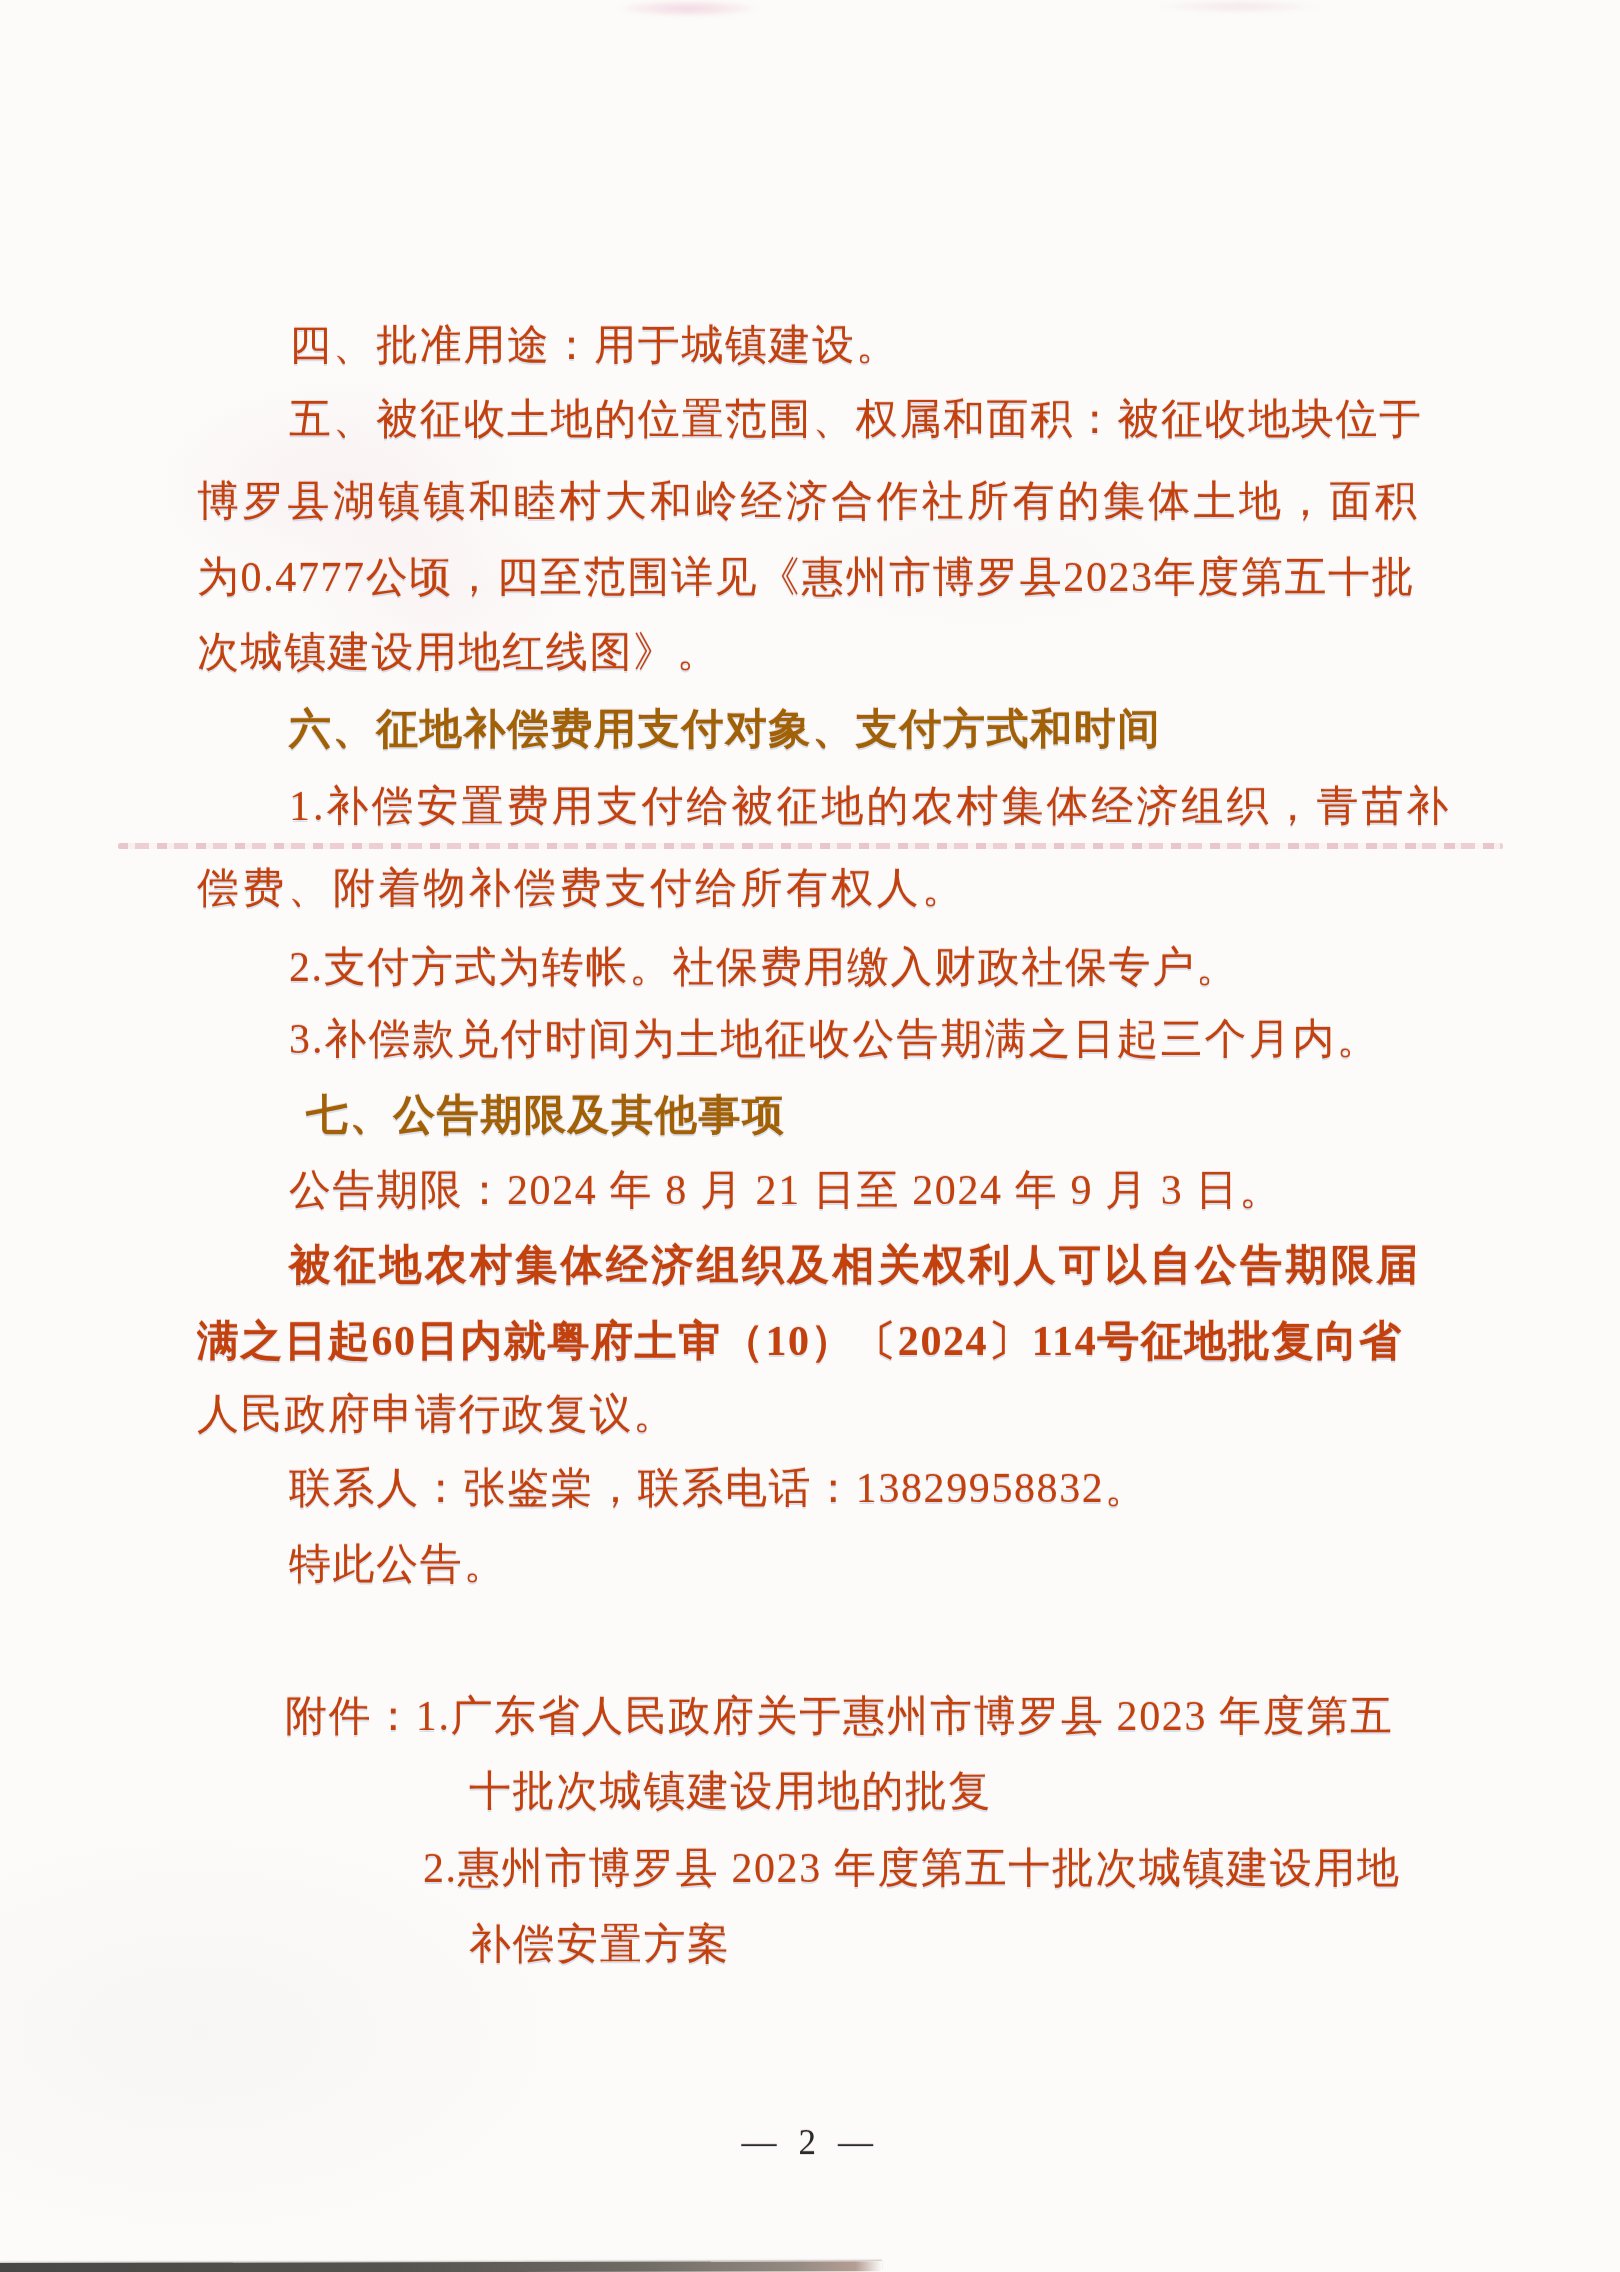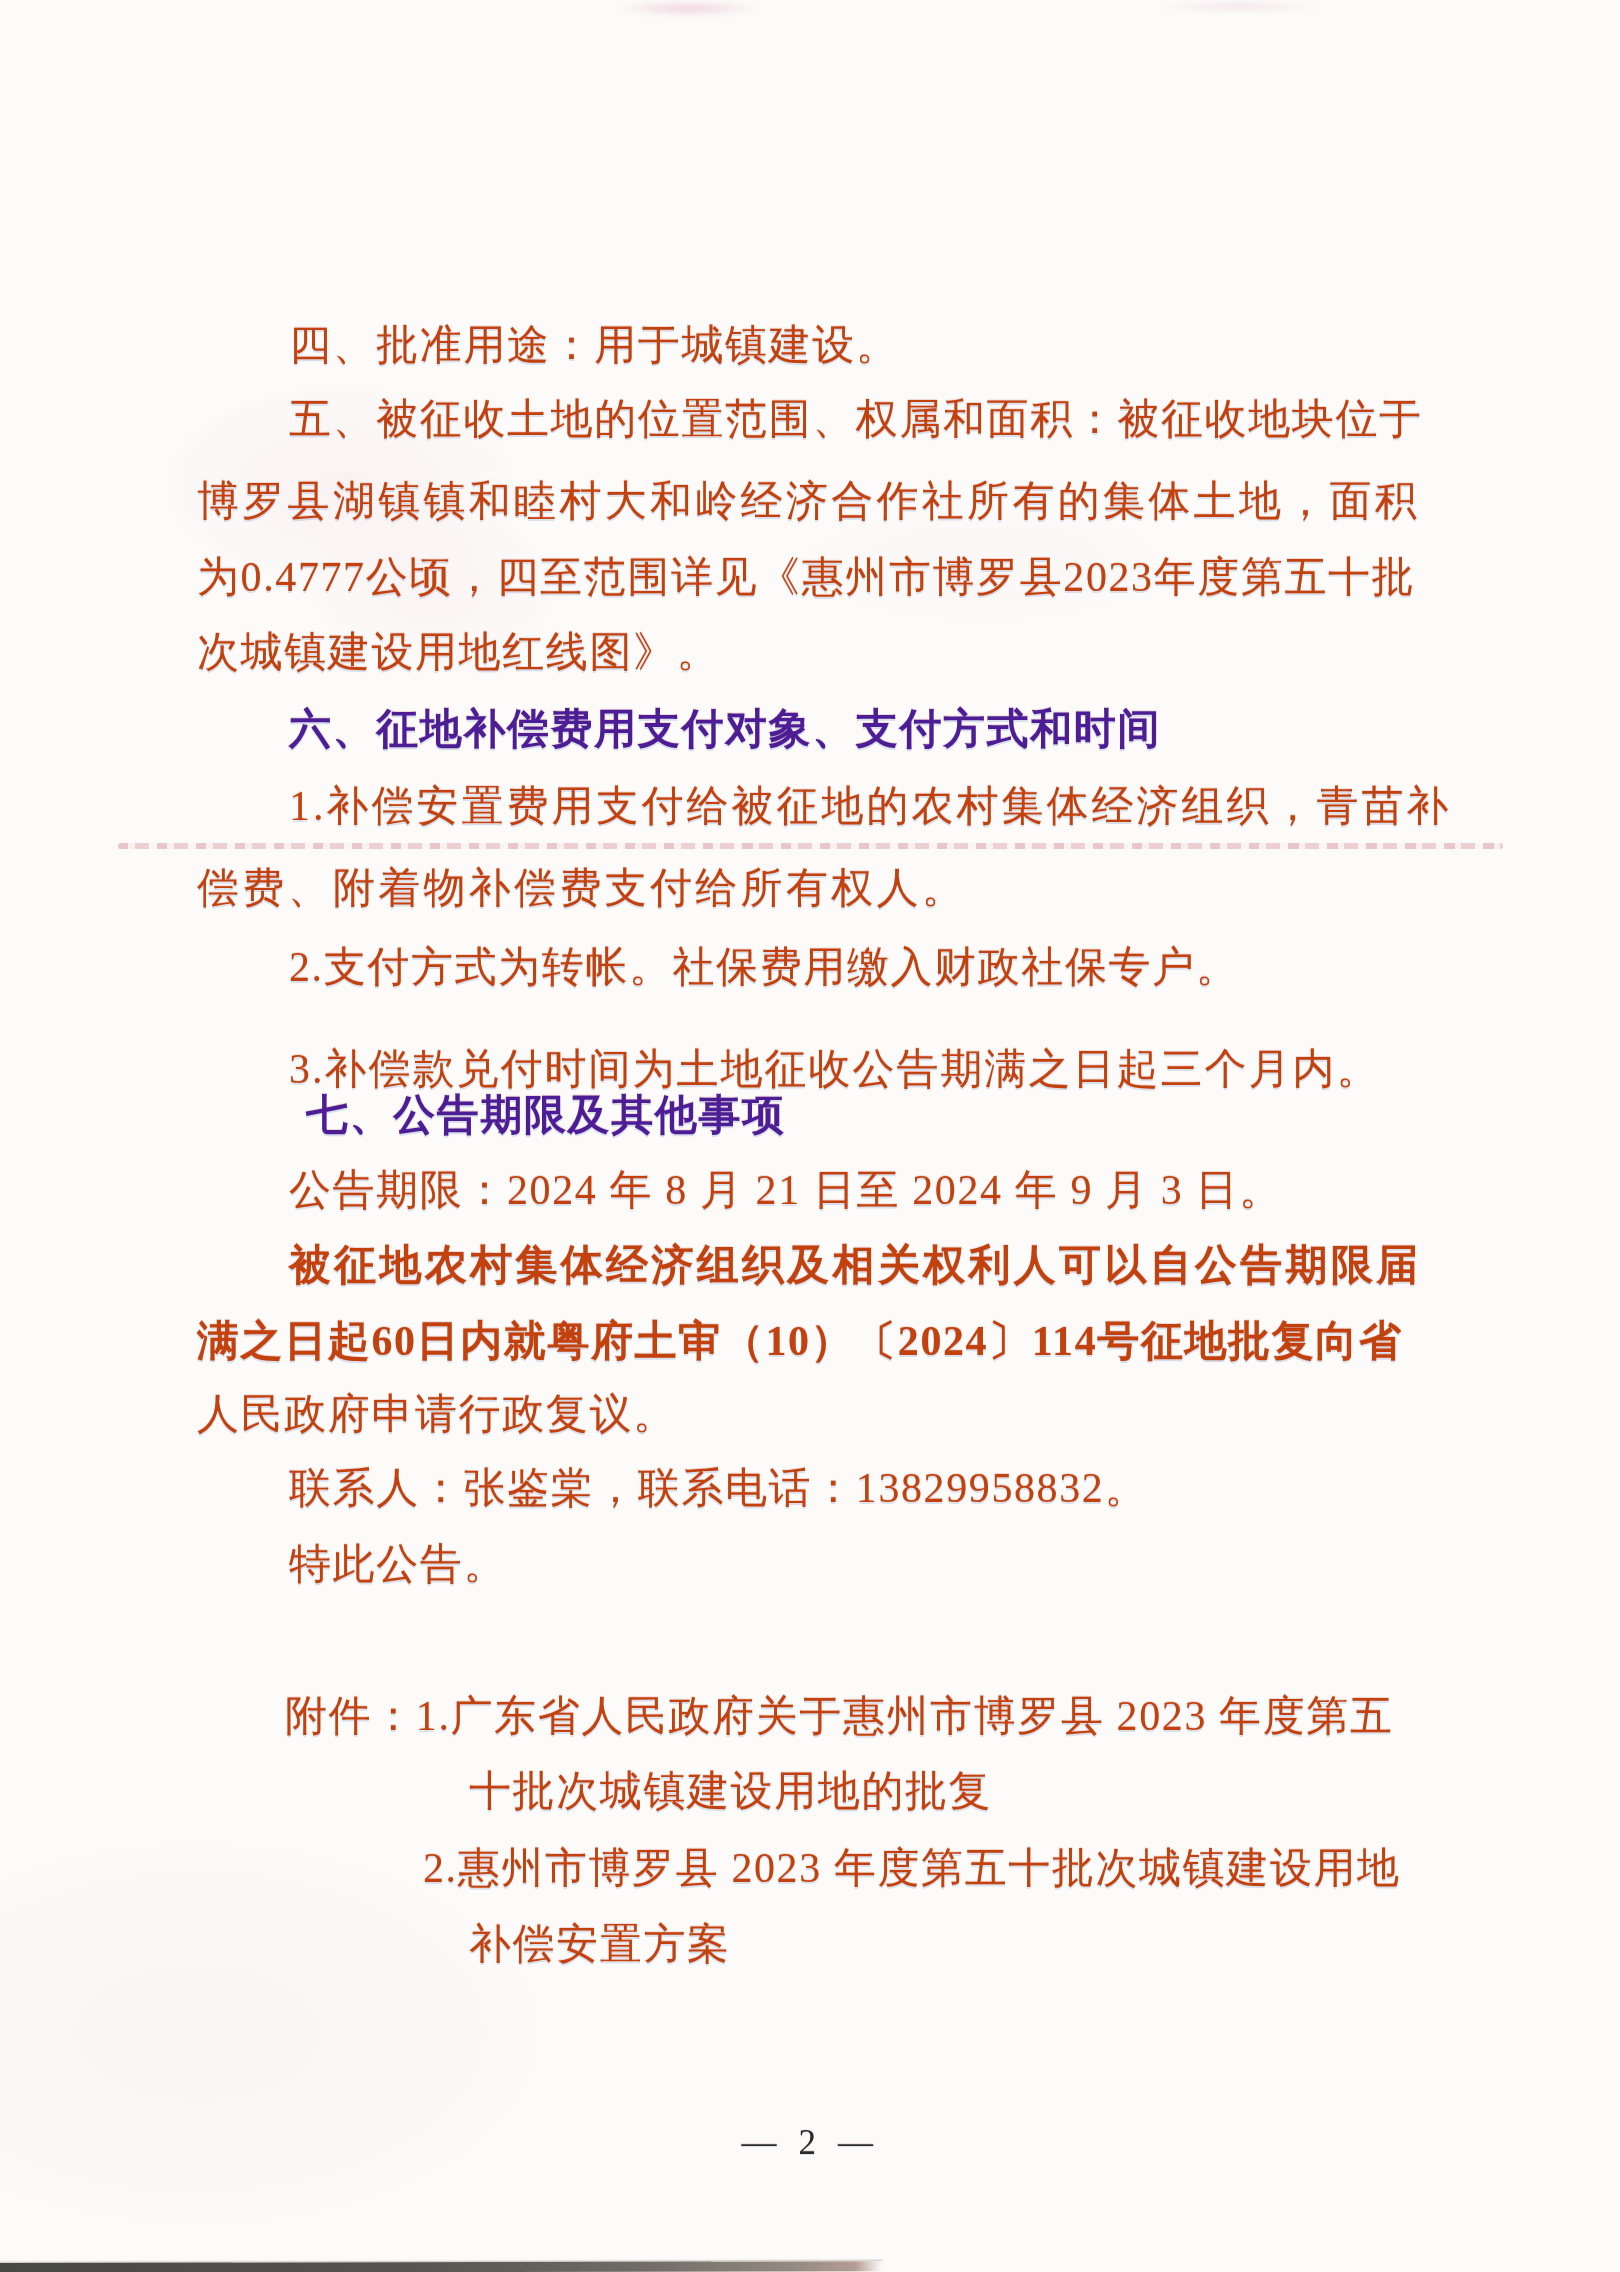--- a/index.html
+++ b/index.html
@@ -25,25 +25,25 @@
     white-space:pre;
     font-size:42px;
     line-height:49px;
     color:#c2410c;
     letter-spacing:1.6px;
     text-shadow:0 -1.3px 0 rgba(197,84,84,.20), 0 2px 0 rgba(84,114,190,.20);
   }
   .doc-line.heading{
     font-family:"Liberation Sans","DejaVu Sans",sans-serif;
     font-weight:700;
-    color:#4c1d95;
+    color:#a16207;
   }
   .ls5{letter-spacing:3.3px;}
   .ls45{letter-spacing:3px;}
-  .ls3{letter-spacing:2px;margin-top:30px;}
+  .ls3{letter-spacing:2px;}
   .footer-page-number{
     position:absolute;
     top:2123px;left:0;width:1621px;
     text-align:center;
     font-size:35px;
     color:#2a2a2a;
     letter-spacing:6.6px;
     text-shadow:0 -0.7px 0 rgba(197,84,84,.18), 0 1.3px 0 rgba(84,114,190,.18);
   }
   

